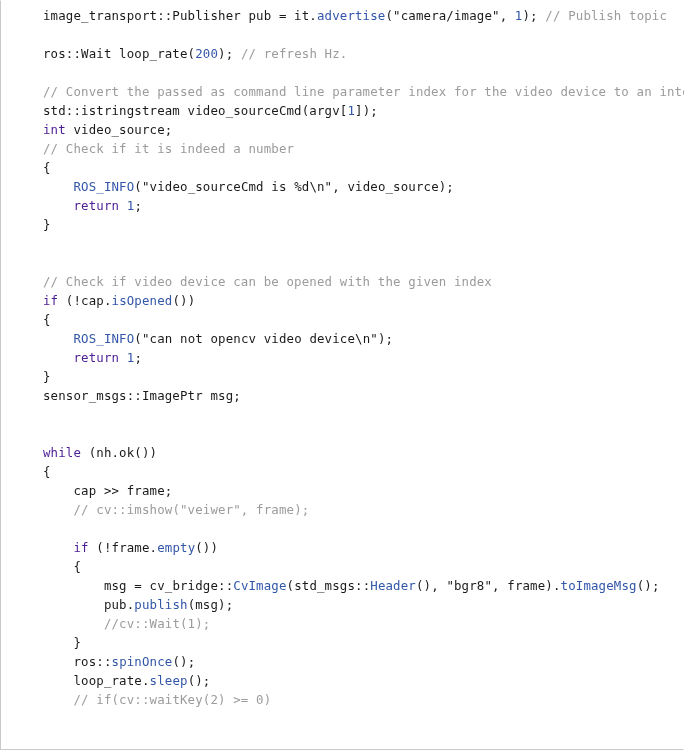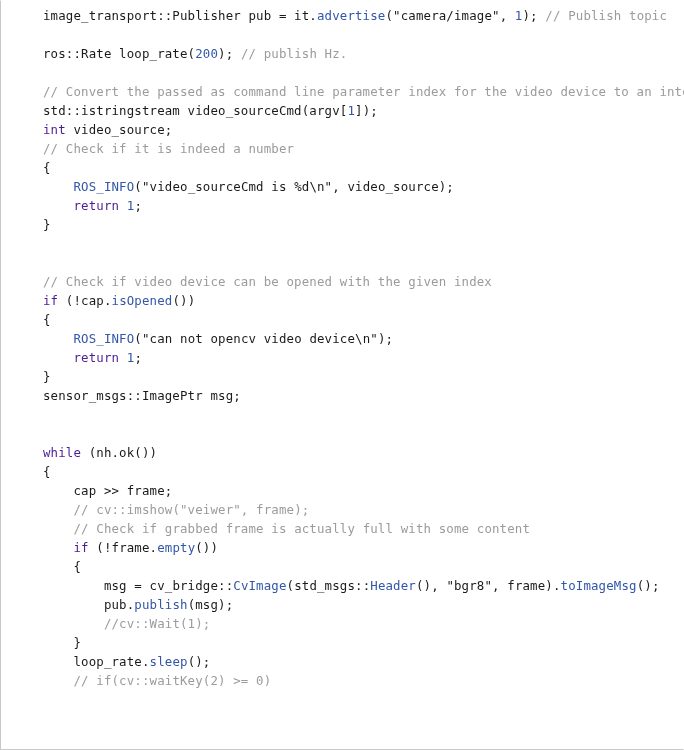--- a/index.html
+++ b/index.html
@@ -51,21 +51,21 @@
   .tok-str     { color: #1a1a1a; }
   .tok-comment { color: #9b9b9b; }
 </style>
 </head>
 <body>
 
 <div id="code-block">
   <div class="code-lines" id="code-lines">
       <span class="code-line"><span class="tok-plain">image_transport::Publisher pub = it.</span><span class="tok-fn">advertise</span><span class="tok-plain">(</span><span class="tok-str">"camera/image"</span><span class="tok-plain">, </span><span class="tok-num">1</span><span class="tok-plain">); </span><span class="tok-comment">// Publish topic</span></span>
       <span class="code-line">&nbsp;</span>
-      <span class="code-line"><span class="tok-plain">ros::Rate loop_rate(</span><span class="tok-num">200</span><span class="tok-plain">); </span><span class="tok-comment">// publish Hz.</span></span>
+      <span class="code-line"><span class="tok-plain">ros::Wait loop_rate(</span><span class="tok-num">200</span><span class="tok-plain">); </span><span class="tok-comment">// refresh Hz.</span></span>
       <span class="code-line">&nbsp;</span>
       <span class="code-line"><span class="tok-comment">// Convert the passed as command line parameter index for the video device to an integer</span></span>
       <span class="code-line"><span class="tok-plain">std::istringstream video_sourceCmd(argv[</span><span class="tok-num">1</span><span class="tok-plain">]);</span></span>
       <span class="code-line"><span class="tok-kw">int</span><span class="tok-plain"> video_source;</span></span>
       <span class="code-line"><span class="tok-comment">// Check if it is indeed a number</span></span>
       <span class="code-line"><span class="tok-plain">{</span></span>
       <span class="code-line"><span class="tok-plain">    </span><span class="tok-fn">ROS_INFO</span><span class="tok-plain">(</span><span class="tok-str">"video_sourceCmd is %d\n"</span><span class="tok-plain">, video_source);</span></span>
       <span class="code-line"><span class="tok-plain">    </span><span class="tok-kw">return</span><span class="tok-plain"> </span><span class="tok-num">1</span><span class="tok-plain">;</span></span>
       <span class="code-line"><span class="tok-plain">}</span></span>
       <span class="code-line">&nbsp;</span>
@@ -76,23 +76,24 @@
       <span class="code-line"><span class="tok-plain">    </span><span class="tok-fn">ROS_INFO</span><span class="tok-plain">(</span><span class="tok-str">"can not opencv video device\n"</span><span class="tok-plain">);</span></span>
       <span class="code-line"><span class="tok-plain">    </span><span class="tok-kw">return</span><span class="tok-plain"> </span><span class="tok-num">1</span><span class="tok-plain">;</span></span>
       <span class="code-line"><span class="tok-plain">}</span></span>
       <span class="code-line"><span class="tok-plain">sensor_msgs::ImagePtr msg;</span></span>
       <span class="code-line">&nbsp;</span>
       <span class="code-line">&nbsp;</span>
       <span class="code-line"><span class="tok-kw">while</span><span class="tok-plain"> (nh.ok())</span></span>
       <span class="code-line"><span class="tok-plain">{</span></span>
       <span class="code-line"><span class="tok-plain">    </span><span class="tok-plain">cap &gt;&gt; frame;</span></span>
       <span class="code-line"><span class="tok-plain">    </span><span class="tok-comment">// cv::imshow("veiwer", frame);</span></span>
-      <span class="code-line"><span class="tok-plain">    </span><span class="tok-comment">// Check if grabbed frame is actually full with some content</span></span>
+      <span class="code-line"><span class="tok-plain">    </span></span>
       <span class="code-line"><span class="tok-plain">    </span><span class="tok-kw">if</span><span class="tok-plain"> (!frame.</span><span class="tok-fn">empty</span><span class="tok-plain">())</span></span>
       <span class="code-line"><span class="tok-plain">    </span><span class="tok-plain">{</span></span>
       <span class="code-line"><span class="tok-plain">        </span><span class="tok-plain">msg = cv_bridge::</span><span class="tok-fn">CvImage</span><span class="tok-plain">(std_msgs::</span><span class="tok-fn">Header</span><span class="tok-plain">(), </span><span class="tok-str">"bgr8"</span><span class="tok-plain">, frame).</span><span class="tok-fn">toImageMsg</span><span class="tok-plain">();</span></span>
       <span class="code-line"><span class="tok-plain">        </span><span class="tok-plain">pub.</span><span class="tok-fn">publish</span><span class="tok-plain">(msg);</span></span>
       <span class="code-line"><span class="tok-plain">        </span><span class="tok-comment">//cv::Wait(1);</span></span>
       <span class="code-line"><span class="tok-plain">    </span><span class="tok-plain">}</span></span>
+      <span class="code-line"><span class="tok-plain">    </span><span class="tok-plain">ros::</span><span class="tok-fn">spinOnce</span><span class="tok-plain">();</span></span>
       <span class="code-line"><span class="tok-plain">    </span><span class="tok-plain">loop_rate.</span><span class="tok-fn">sleep</span><span class="tok-plain">();</span></span>
       <span class="code-line"><span class="tok-plain">    </span><span class="tok-comment">// if(cv::waitKey(2) &gt;= 0)</span></span>
     </div>
 </div>
 
 </body></html>

